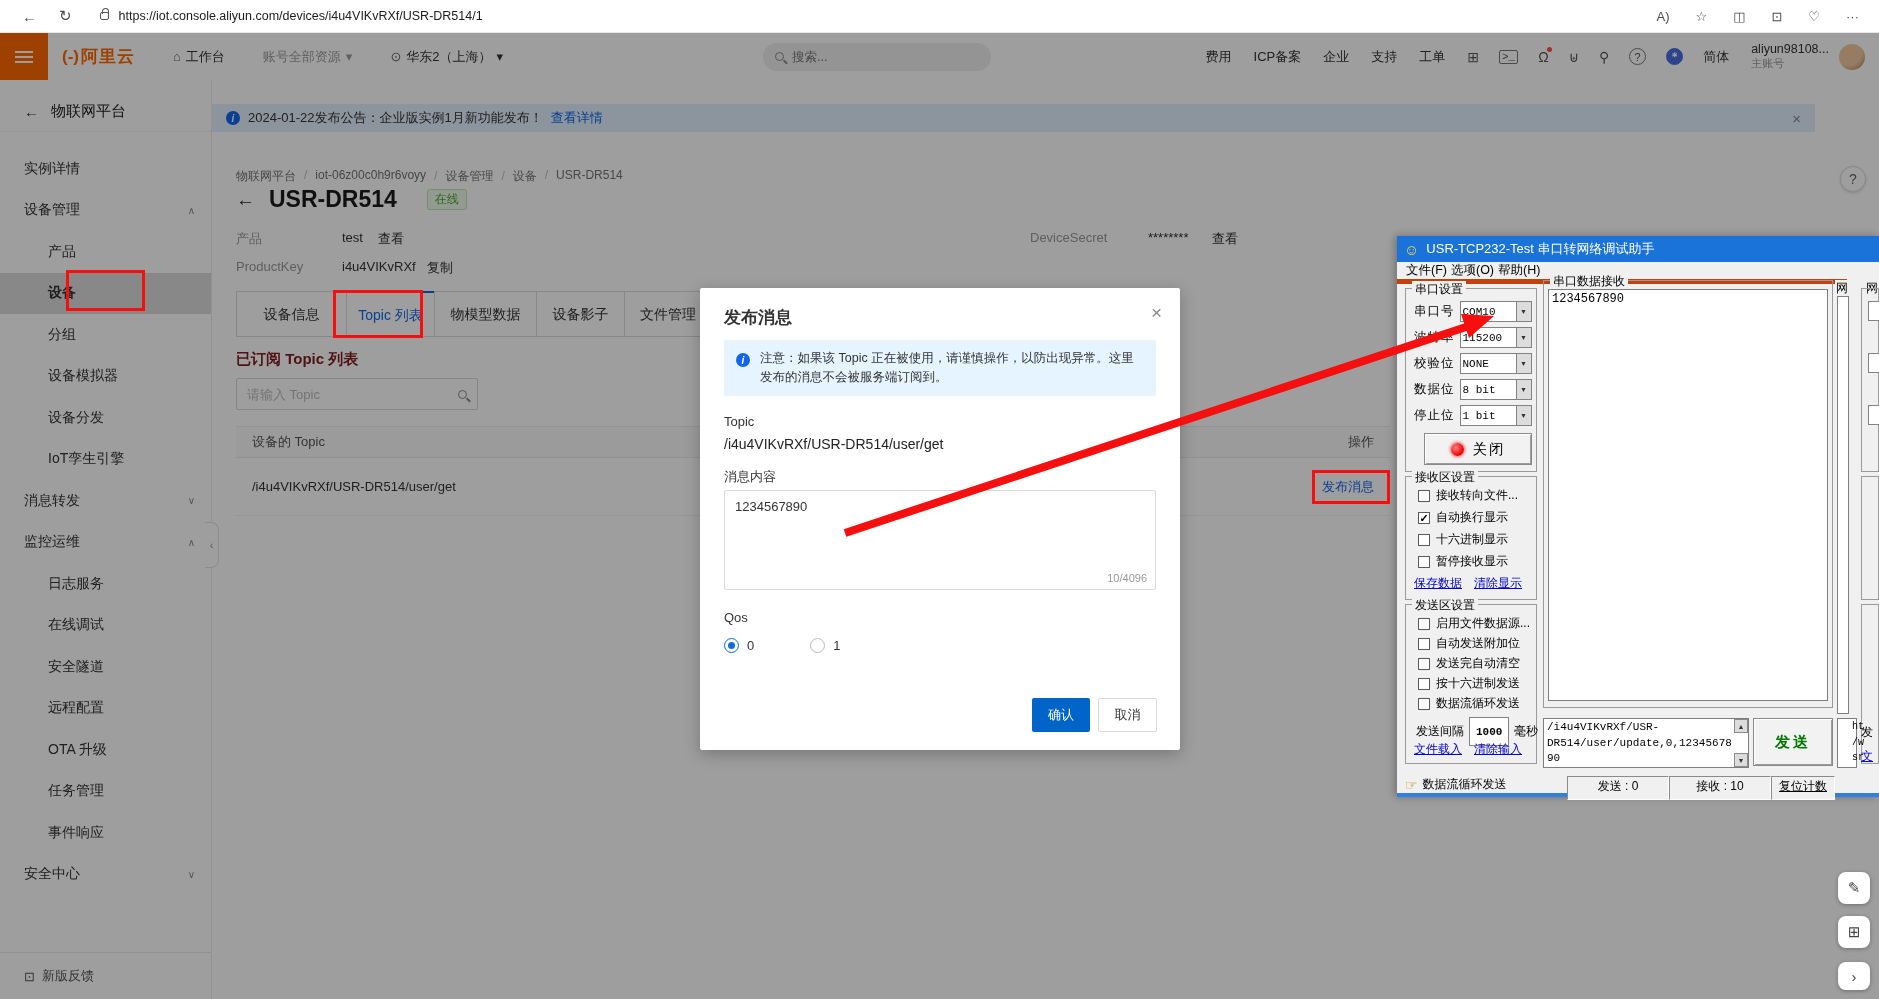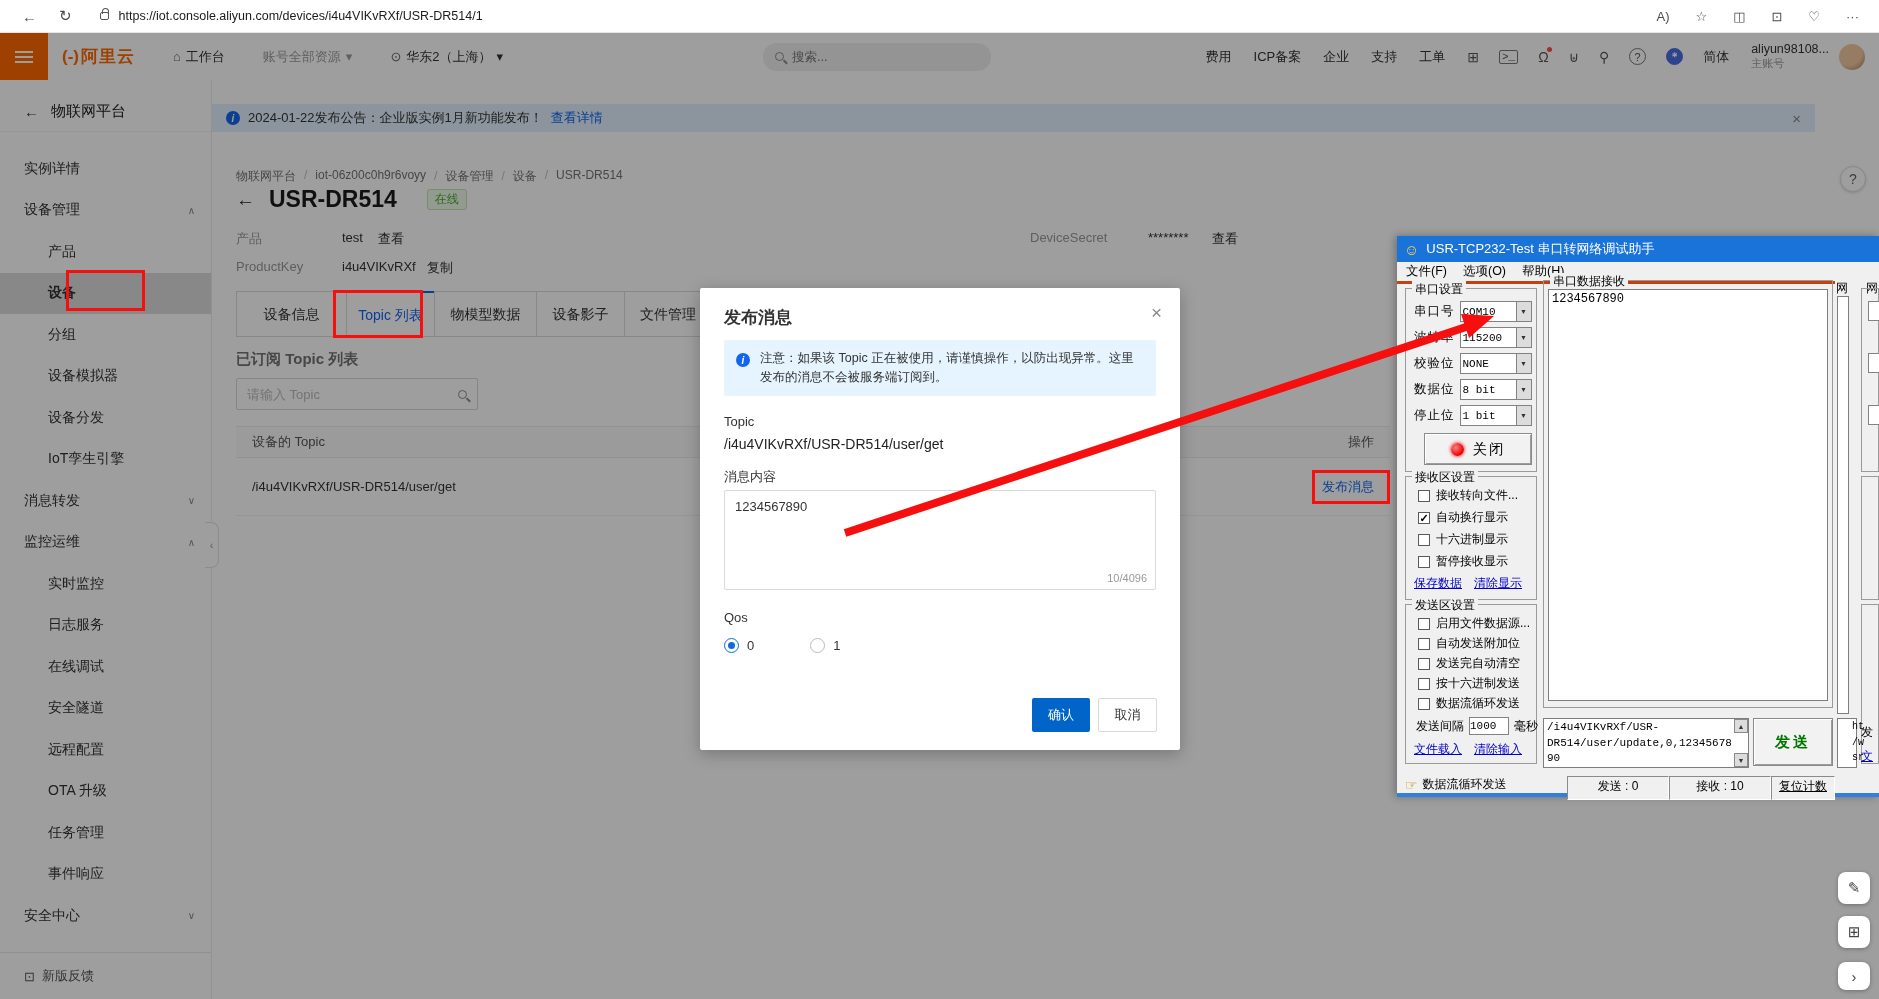--- a/index.html
+++ b/index.html
@@ -84,21 +84,21 @@
   #page-title{font-size:23px;font-weight:bold;color:#1a1a1a;}
   #online-badge{font-size:12px;color:#49a82d;background:#edf8e8;border:1px solid #bfe5ad;border-radius:3px;
     padding:1px 7px;margin-left:16px;}
   .inf-label{position:absolute;font-size:13px;color:#999;}
   .inf-val{position:absolute;font-size:13px;color:#333;}
   #tabs{position:absolute;left:24px;top:211px;display:flex;}
   .tab{height:46px;line-height:44px;text-align:center;font-size:14px;color:#333;border:1px solid #dcdcdc;
     margin-left:-1px;background:#fff;cursor:pointer;}
   .tab:first-child{margin-left:0;}
   .tab.active{color:#1366ec;border-top:2px solid #1366ec;}
-  #sec-title{position:absolute;left:24px;top:270px;font-size:15px;font-weight:bold;color:#737373;}
+  #sec-title{position:absolute;left:24px;top:270px;font-size:15px;font-weight:bold;color:#7f1d1d;}
   #topic-search{position:absolute;left:24px;top:298px;width:242px;height:32px;border:1px solid #d9d9d9;
     border-radius:2px;display:flex;align-items:center;padding:0 10px;}
   #topic-search input{border:none;outline:none;flex:1;font-size:13px;color:#333;font-family:"Liberation Sans",sans-serif;}
   #topic-search input::placeholder{color:#bbb;}
   #topic-table{position:absolute;left:24px;top:346px;width:1154px;}
   #tt-head{height:32px;background:#fafafa;border-top:1px solid #ececec;border-bottom:1px solid #ececec;
     display:flex;align-items:center;justify-content:space-between;padding:0 16px;font-size:13px;color:#555;}
   #tt-row{height:58px;display:flex;align-items:center;justify-content:space-between;padding:0 16px;
     border-bottom:1px solid #f0f0f0;font-size:13px;color:#333;}
 
@@ -129,43 +129,43 @@
   #m-cancel{position:absolute;left:398px;top:410px;width:59px;height:34px;background:#fff;color:#333;
     border:1px solid #d9d9d9;font-size:13px;border-radius:2px;cursor:pointer;font-family:"Liberation Sans",sans-serif;}
 
   
   #usr{position:absolute;left:1397px;top:236px;width:482px;height:561px;background:#f0f0f0;z-index:30;
     border-bottom:4px solid #2f80df;box-shadow:-2px 0 8px rgba(0,0,0,.3);font-size:12px;}
   #u-titlebar{position:absolute;left:0;top:0;width:482px;height:26px;background:#1a73d9;color:#fff;
     display:flex;align-items:center;gap:7px;padding-left:7px;font-size:13px;}
   #u-smiley{color:#ffd34d;font-size:15px;}
   #u-menubar{position:absolute;left:0;top:26px;width:450px;height:22px;display:flex;align-items:center;
-    padding-left:9px;gap:16px;font-size:12.5px;color:#000;background:#f0f0f0;border-bottom:3px solid #c2410c;}
+    padding-left:9px;gap:4px;font-size:12.5px;color:#000;background:#f0f0f0;border-bottom:5px solid #c2410c;}
   .ubox{position:absolute;border:1px solid #9a9a9a;}
   .ulegend{position:absolute;top:-8px;left:6px;background:#f0f0f0;padding:0 3px;font-size:12px;color:#000;white-space:nowrap;}
   .srow{position:absolute;left:8px;display:flex;align-items:center;gap:5px;}
   .srow .sl{font-size:12.5px;color:#000;letter-spacing:1px;white-space:nowrap;}
   .usel{width:72px;height:21px;background:#fff;border:1px solid #828282;display:flex;align-items:center;cursor:pointer;}
   .usel .uv{flex:1;font-family:"Liberation Mono",monospace;font-size:11px;padding-left:2px;color:#000;overflow:hidden;white-space:nowrap;}
   .usel .ud{width:15px;height:100%;background:#dcdcdc;border-left:1px solid #828282;font-size:7px;color:#333;
     display:flex;align-items:center;justify-content:center;}
   .raised{background:#f2f2f2;border:1px solid #8a8a8a;box-shadow:inset 1px 1px 0 #fff,inset -1px -1px 0 #9c9c9c;}
   #u-closebtn{position:absolute;left:26px;top:196px;width:108px;height:32px;display:flex;align-items:center;
     justify-content:center;gap:9px;cursor:pointer;}
   #u-led{width:13px;height:13px;border-radius:50%;background:radial-gradient(circle at 35% 35%,#ff7d7d,#e60000 70%);
     box-shadow:0 0 3px 1px rgba(255,60,60,.8);}
   #u-closebtn .ct{font-size:14.5px;color:#000;letter-spacing:2px;}
   .crow{position:absolute;left:12px;display:flex;align-items:center;gap:6px;}
   .cbox{width:12px;height:12px;background:#fff;border:1px solid #5a5a5a;font-size:11px;font-weight:bold;
     line-height:10px;text-align:center;color:#000;flex:0 0 auto;}
   .clabel{font-size:12px;color:#000;white-space:nowrap;}
   .ulink{font-size:12px;color:#0000cc;text-decoration:underline;cursor:pointer;white-space:nowrap;}
   #u-interval{position:absolute;left:10px;display:flex;align-items:center;gap:5px;}
-  #u-interval input{width:40px;height:18px;border:1px solid #828282;font-size:11px;text-align:left;padding-left:0;
-    font-family:"Liberation Mono",monospace;background:#fff;}
+  #u-interval input{width:40px;height:29px;border:1px solid #828282;font-size:11px;text-align:left;padding-left:6px;
+    font-family:"Liberation Mono",monospace;background:#fff;font-weight:bold;}
   .sunken{background:#f0f0f0;border:1px solid;border-color:#8a8a8a #fff #fff #8a8a8a;}
   .scell{position:absolute;top:540px;height:24px;line-height:18px;text-align:center;font-size:12px;color:#000;}
   #u-hand{position:absolute;left:8px;top:540px;display:flex;align-items:center;gap:5px;font-size:12px;color:#000;}
   #u-hand .hnd{color:#c08a00;font-size:14px;}
   #u-recvinner{position:absolute;left:4px;top:8px;width:280px;height:412px;background:#fff;border:1px solid #7e7e7e;
     font-family:"Liberation Mono",monospace;font-size:12px;color:#000;padding:2px 3px;}
   #u-scrollstrip{position:absolute;left:440px;top:60px;width:12px;height:418px;background:#fff;border:1px solid #7e7e7e;}
   .netlbl{position:absolute;font-size:12px;color:#000;background:#f0f0f0;padding:0 1px;}
   #u-sendbox{position:absolute;left:146px;top:482px;width:206px;height:50px;background:#fff;border:1px solid #7e7e7e;}
   #u-sendtext{position:absolute;left:3px;top:1px;right:16px;bottom:1px;font-family:"Liberation Mono",monospace;
@@ -294,23 +294,20 @@
         </div>
       <div class="s-item lvl1">
           <span>消息转发</span>
           <span class="s-arrow">∨</span>
         </div>
       <div class="s-item lvl1">
           <span>监控运维</span>
           <span class="s-arrow">∧</span>
         </div>
       <div class="s-item lvl2">
-          <span>实时监控</span>
-        </div>
-      <div class="s-item lvl2">
           <span>日志服务</span>
         </div>
       <div class="s-item lvl2">
           <span>在线调试</span>
         </div>
       <div class="s-item lvl2">
           <span>安全隧道</span>
         </div>
       <div class="s-item lvl2">
           <span>远程配置</span>

